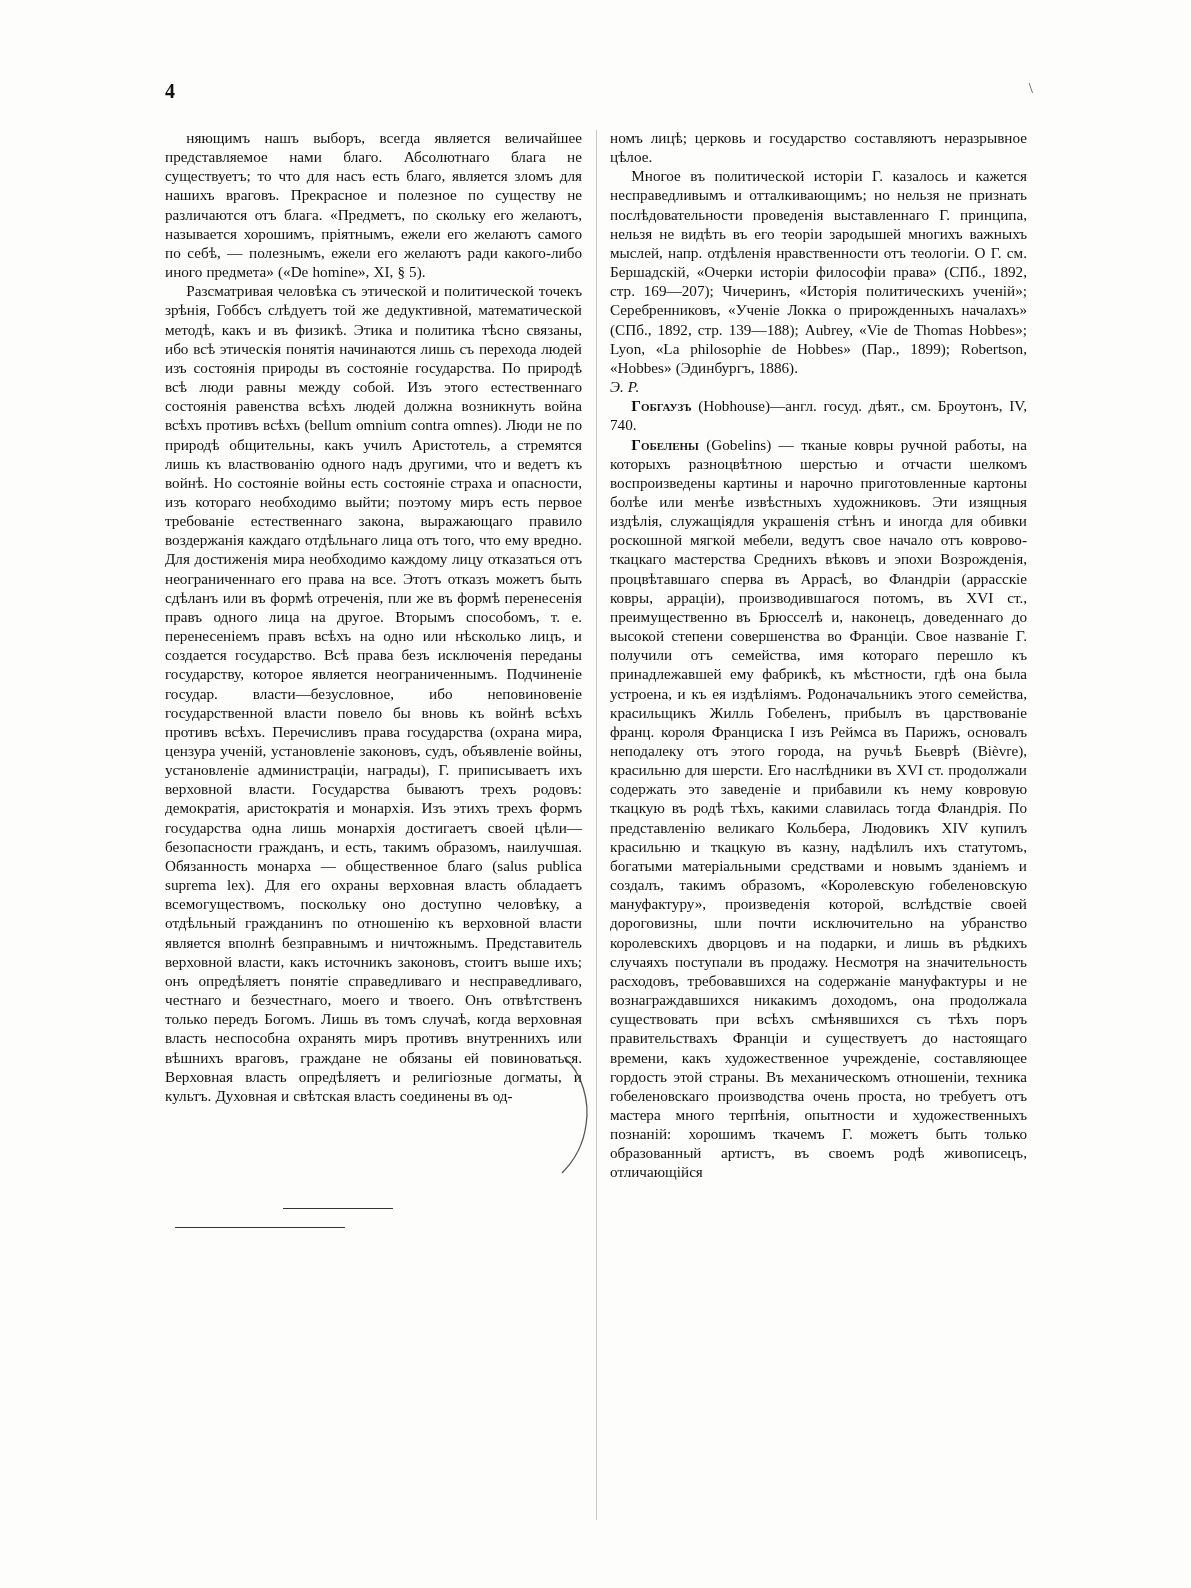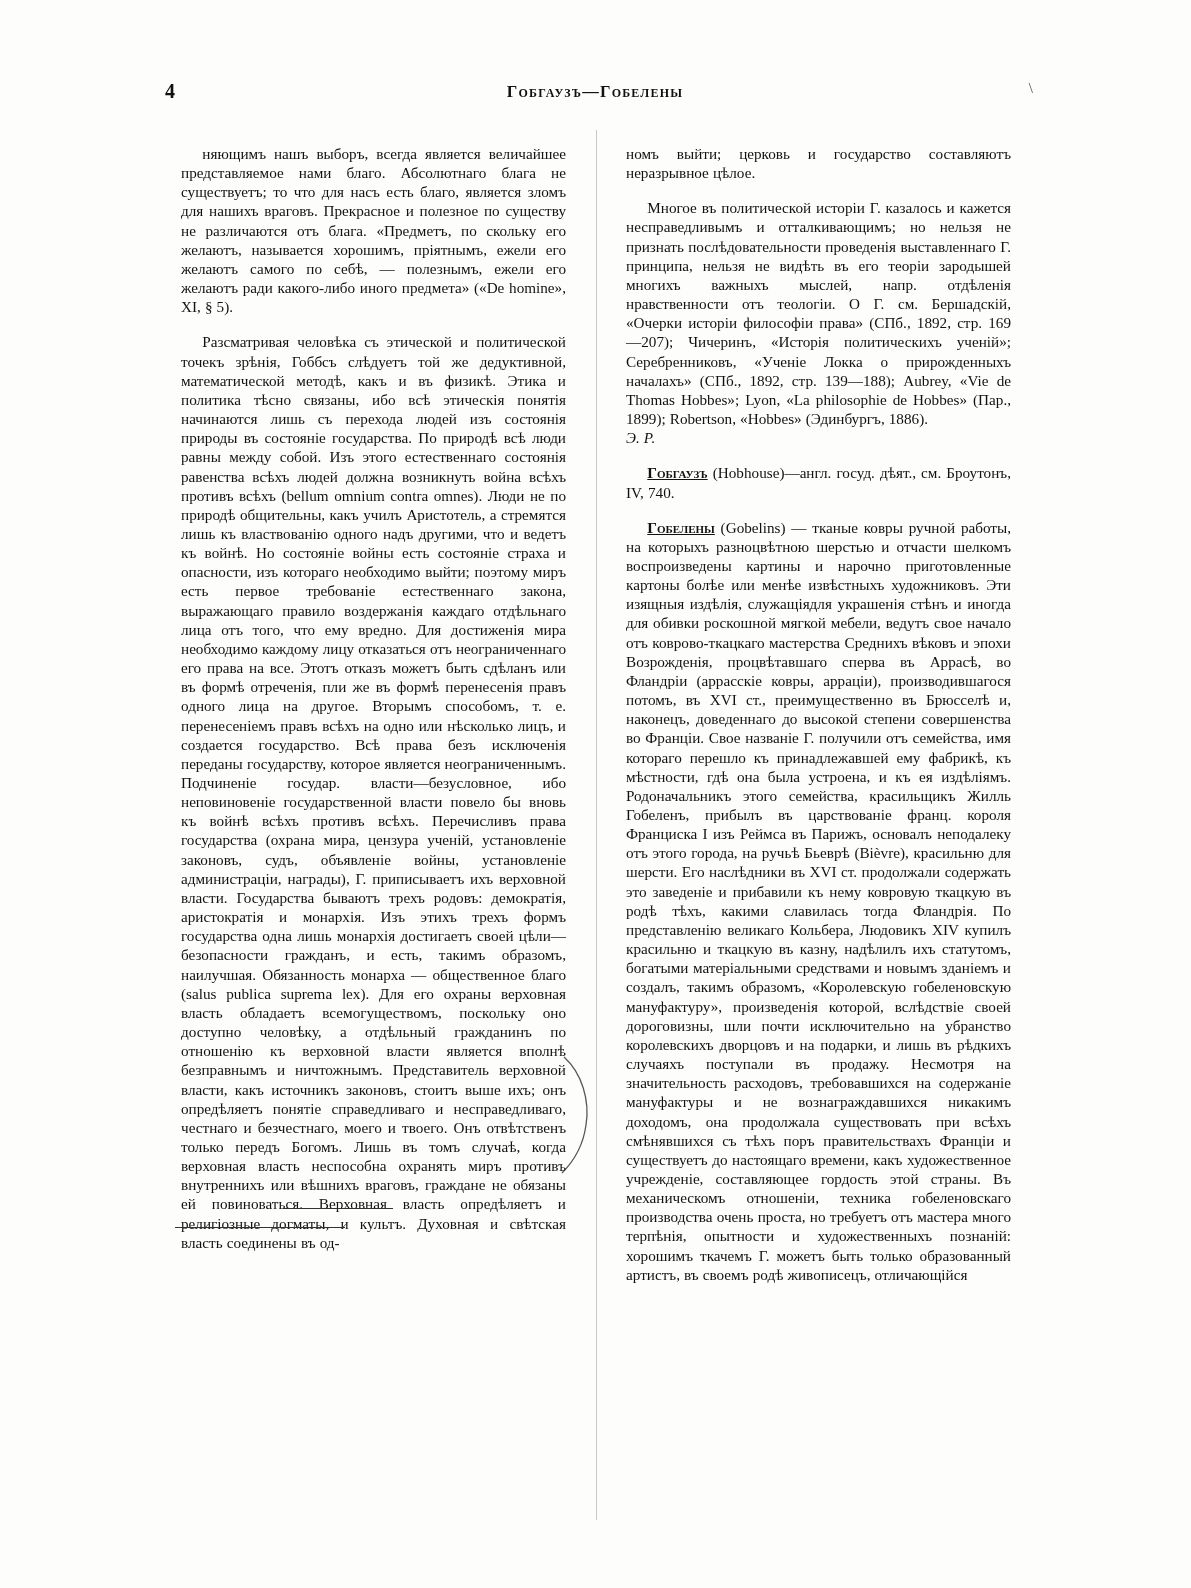--- a/index.html
+++ b/index.html
@@ -64,21 +64,21 @@
     width: 862px;
     height: 1395px;
     display: flex;
     gap: 28px;
   }
   .col {
     width: 417px;
     position: relative;
   }
   .col p {
-    margin: 16px;
+    margin: 0;
     text-align: justify;
     text-justify: inter-word;
     font-size: 15.2px;
     line-height: 19.15px;
     text-indent: 1.4em;
     hyphens: none;
     word-spacing: 0.02em;
   }
   .col p.noind {
     text-indent: 0;
@@ -89,21 +89,20 @@
     top: 130px;
     width: 1px;
     height: 1390px;
     background: #c9c9c4;
   }
   .entry-head {
     font-weight: bold;
   }
   .sc {
     font-variant: small-caps;
-    text-decoration: underline;
   }
   .sig {
     display: block;
     text-align: left;
     font-style: italic;
     text-indent: 0;
   }
   .pencil-mark {
     position: absolute;
     left: 560px;
@@ -121,35 +120,34 @@
   .underline-a { left: 118px; top: 1080px; width: 110px; }
   .underline-b { left: 10px;  top: 1099px; width: 170px; }
 </style>
 </head>
 <body>
 
 <div class="page">
 
   <div class="header">
     <span class="folio">4</span>
-    <span class="running-head">Гобгаузъ—Гобелены</span>
     <span class="tick">\</span>
   </div>
 
   <div class="columns">
 
     <div class="col">
       <p>няющимъ нашъ выборъ, всегда является величайшее представляемое нами благо. Абсолютнаго блага не существуетъ; то что для насъ есть благо, является зломъ для нашихъ враговъ. Прекрасное и полезное по существу не различаются отъ блага. «Предметъ, по скольку его желаютъ, называется хорошимъ, пріятнымъ, ежели его желаютъ самого по себѣ, — полезнымъ, ежели его желаютъ ради какого-либо иного предмета» («De homine», XI, § 5).</p>
       <p>Разсматривая человѣка съ этической и политической точекъ зрѣнія, Гоббсъ слѣдуетъ той же дедуктивной, математической методѣ, какъ и въ физикѣ. Этика и политика тѣсно связаны, ибо всѣ этическія понятія начинаются лишь съ перехода людей изъ состоянія природы въ состояніе государства. По природѣ всѣ люди равны между собой. Изъ этого естественнаго состоянія равенства всѣхъ людей должна возникнуть война всѣхъ противъ всѣхъ (bellum omnium contra omnes). Люди не по природѣ общительны, какъ училъ Аристотель, а стремятся лишь къ властвованію одного надъ другими, что и ведетъ къ войнѣ. Но состояніе войны есть состояніе страха и опасности, изъ котораго необходимо выйти; поэтому миръ есть первое требованіе естественнаго закона, выражающаго правило воздержанія каждаго отдѣльнаго лица отъ того, что ему вредно. Для достиженія мира необходимо каждому лицу отказаться отъ неограниченнаго его права на все. Этотъ отказъ можетъ быть сдѣланъ или въ формѣ отреченія, пли же въ формѣ перенесенія правъ одного лица на другое. Вторымъ способомъ, т. е. перенесеніемъ правъ всѣхъ на одно или нѣсколько лицъ, и создается государство. Всѣ права безъ исключенія переданы государству, которое является неограниченнымъ. Подчиненіе государ. власти—безусловное, ибо неповиновеніе государственной власти повело бы вновь къ войнѣ всѣхъ противъ всѣхъ. Перечисливъ права государства (охрана мира, цензура ученій, установленіе законовъ, судъ, объявленіе войны, установленіе администраціи, награды), Г. приписываетъ ихъ верховной власти. Государства бываютъ трехъ родовъ: демократія, аристократія и монархія. Изъ этихъ трехъ формъ государства одна лишь монархія достигаетъ своей цѣли—безопасности гражданъ, и есть, такимъ образомъ, наилучшая. Обязанность монарха — общественное благо (salus publica suprema lex). Для его охраны верховная власть обладаетъ всемогуществомъ, поскольку оно доступно человѣку, а отдѣльный гражданинъ по отношенію къ верховной власти является вполнѣ безправнымъ и ничтожнымъ. Представитель верховной власти, какъ источникъ законовъ, стоитъ выше ихъ; онъ опредѣляетъ понятіе справедливаго и несправедливаго, честнаго и безчестнаго, моего и твоего. Онъ отвѣтственъ только передъ Богомъ. Лишь въ томъ случаѣ, когда верховная власть неспособна охранять миръ противъ внутреннихъ или вѣшнихъ враговъ, граждане не обязаны ей повиноваться. Верховная власть опредѣляетъ и религіозные догматы, и культъ. Духовная и свѣтская власть соединены въ од-</p>
       <div class="underline-a"></div>
       <div class="underline-b"></div>
     </div>
 
     <div class="col">
-      <p class="noind">номъ выйти; церковь и государство составляютъ неразрывное цѣлое.</p>
+      <p class="noind">номъ лицѣ; церковь и государство составляютъ неразрывное цѣлое.</p>
       <p><span>Многое въ политической исторіи Г. казалось и кажется несправедливымъ и отталкивающимъ; но нельзя не признать послѣдовательности проведенія выставленнаго Г. принципа, нельзя не видѣть въ его теоріи зародышей многихъ важныхъ мыслей, напр. отдѣленія нравственности отъ теологіи. О Г. см. Бершадскій, «Очерки исторіи философіи права» (СПб., 1892, стр. 169—207); Чичеринъ, «Исторія политическихъ ученій»; Серебренниковъ, «Ученіе Локка о прирожденныхъ началахъ» (СПб., 1892, стр. 139—188); Aubrey, «Vie de Thomas Hobbes»; Lyon, «La philosophie de Hobbes» (Пар., 1899); Robertson, «Hobbes» (Эдинбургъ, 1886).</span><span class="sig">Э. Р.</span></p>
       <p><span class="entry-head sc">Гобгаузъ</span><span> (Hobhouse)—англ. госуд. дѣят., см. Броутонъ, IV, 740.</span></p>
       <p><span class="entry-head sc">Гобелены</span><span> (Gobelins) — тканые ковры ручной работы, на которыхъ разноцвѣтною шерстью и отчасти шелкомъ воспроизведены картины и нарочно приготовленные картоны болѣе или менѣе извѣстныхъ художниковъ. Эти изящныя издѣлія, служащіядля украшенія стѣнъ и иногда для обивки роскошной мягкой мебели, ведутъ свое начало отъ коврово-ткацкаго мастерства Среднихъ вѣковъ и эпохи Возрожденія, процвѣтавшаго сперва въ Аррасѣ, во Фландріи (аррасскіе ковры, арраціи), производившагося потомъ, въ XVI ст., преимущественно въ Брюсселѣ и, наконецъ, доведеннаго до высокой степени совершенства во Франціи. Свое названіе Г. получили отъ семейства, имя котораго перешло къ принадлежавшей ему фабрикѣ, къ мѣстности, гдѣ она была устроена, и къ ея издѣліямъ. Родоначальникъ этого семейства, красильщикъ Жилль Гобеленъ, прибылъ въ царствованіе франц. короля Франциска I изъ Реймса въ Парижъ, основалъ неподалеку отъ этого города, на ручьѣ Бьеврѣ (Bièvre), красильню для шерсти. Его наслѣдники въ XVI ст. продолжали содержать это заведеніе и прибавили къ нему ковровую ткацкую въ родѣ тѣхъ, какими славилась тогда Фландрія. По представленію великаго Кольбера, Людовикъ XIV купилъ красильню и ткацкую въ казну, надѣлилъ ихъ статутомъ, богатыми матеріальными средствами и новымъ зданіемъ и создалъ, такимъ образомъ, «Королевскую гобеленовскую мануфактуру», произведенія которой, вслѣдствіе своей дороговизны, шли почти исключительно на убранство королевскихъ дворцовъ и на подарки, и лишь въ рѣдкихъ случаяхъ поступали въ продажу. Несмотря на значительность расходовъ, требовавшихся на содержаніе мануфактуры и не вознаграждавшихся никакимъ доходомъ, она продолжала существовать при всѣхъ смѣнявшихся съ тѣхъ поръ правительствахъ Франціи и существуетъ до настоящаго времени, какъ художественное учрежденіе, составляющее гордость этой страны. Въ механическомъ отношеніи, техника гобеленовскаго производства очень проста, но требуетъ отъ мастера много терпѣнія, опытности и художественныхъ познаній: хорошимъ ткачемъ Г. можетъ быть только образованный артистъ, въ своемъ родѣ живописецъ, отличающійся</span></p>
     </div>
 
   </div>
 
   <div class="divider"></div>
 
   <div class="pencil-mark">

